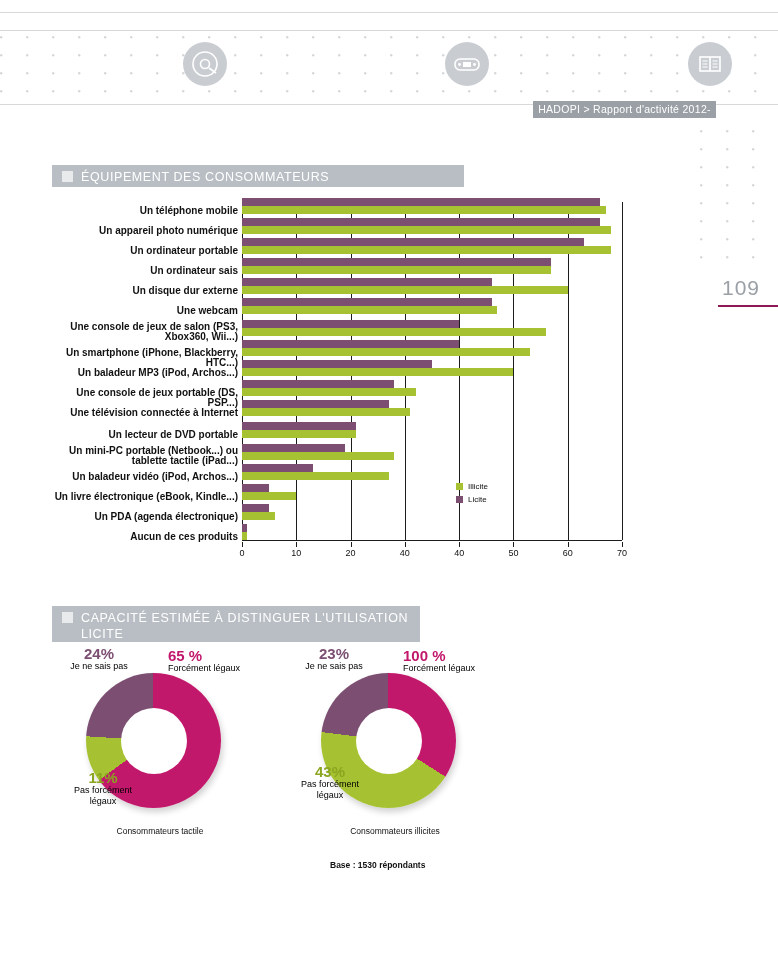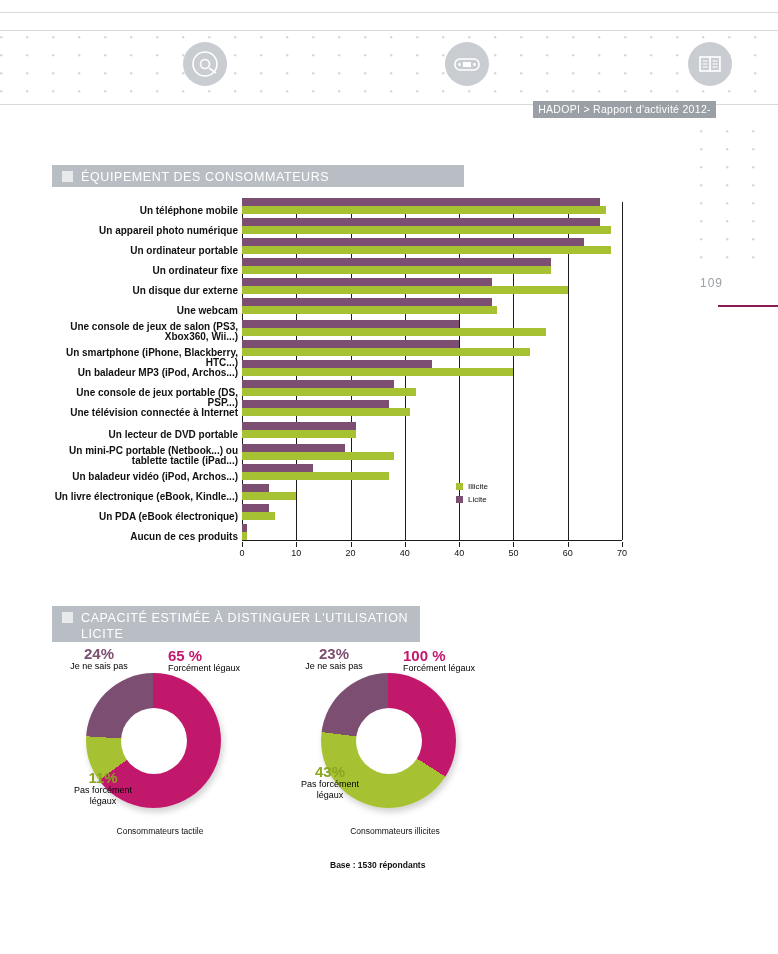--- a/index.html
+++ b/index.html
@@ -33,21 +33,21 @@
 
   .breadcrumb{
     position:absolute;left:533px;top:101px;width:183px;height:17px;
     background:#9ba0a6;color:#ffffff;
     font-size:10.5px;line-height:17px;text-align:center;
     letter-spacing:.3px;
   }
 
   .page-number{
     position:absolute;left:700px;top:276px;width:60px;
-    text-align:left;color:#9ba0a6;font-size:12px;letter-spacing:1px;
+    text-align:right;color:#9ba0a6;font-size:21px;letter-spacing:1px;
   }
   .page-rule{position:absolute;left:718px;top:305px;width:60px;height:2px;background:#8b1a55;}
 
   
   .sec-header{
     position:absolute;background:#b9bec4;color:#ffffff;
     font-size:12.5px;letter-spacing:.6px;
     display:flex;align-items:flex-start;
   }
   .sec-header .sq{
@@ -159,33 +159,33 @@
 <div class="sec-header" id="sec1">
   <div class="sq"></div>
   <div class="txt">ÉQUIPEMENT DES CONSOMMATEURS</div>
 </div>
 
 <div class="barchart">
   <div class="bc-labels">
     <div class="bc-label" style="top:8px">Un téléphone mobile</div>
     <div class="bc-label" style="top:28px">Un appareil photo numérique</div>
     <div class="bc-label" style="top:48px">Un ordinateur portable</div>
-    <div class="bc-label" style="top:68px">Un ordinateur fixe</div>
+    <div class="bc-label" style="top:68px">Un ordinateur sais</div>
     <div class="bc-label" style="top:88px">Un disque dur externe</div>
     <div class="bc-label" style="top:108px">Une webcam</div>
     <div class="bc-label" style="top:124px">Une console de jeux de salon (PS3, Xbox360, Wii...)</div>
     <div class="bc-label" style="top:150px">Un smartphone (iPhone, Blackberry, HTC...)</div>
     <div class="bc-label" style="top:170px">Un baladeur MP3 (iPod, Archos...)</div>
     <div class="bc-label" style="top:190px">Une console de jeux portable (DS, PSP...)</div>
     <div class="bc-label" style="top:210px">Une télévision connectée à Internet</div>
     <div class="bc-label" style="top:232px">Un lecteur de DVD portable</div>
     <div class="bc-label" style="top:248px">Un mini-PC portable (Netbook...) ou tablette tactile (iPad...)</div>
     <div class="bc-label" style="top:274px">Un baladeur vidéo (iPod, Archos...)</div>
     <div class="bc-label" style="top:294px">Un livre électronique (eBook, Kindle...)</div>
-    <div class="bc-label" style="top:314px">Un PDA (eBook électronique)</div>
+    <div class="bc-label" style="top:314px">Un PDA (agenda électronique)</div>
     <div class="bc-label" style="top:334px">Aucun de ces produits</div>
   </div>
 
   <div class="bc-plot">
     <div id="gridlines">
         <div class="gridline" style="left: 0px;"></div>
         <div class="gridline" style="left: 54.2857px;"></div>
         <div class="gridline" style="left: 108.571px;"></div>
         <div class="gridline" style="left: 162.857px;"></div>
         <div class="gridline" style="left: 217.143px;"></div>

